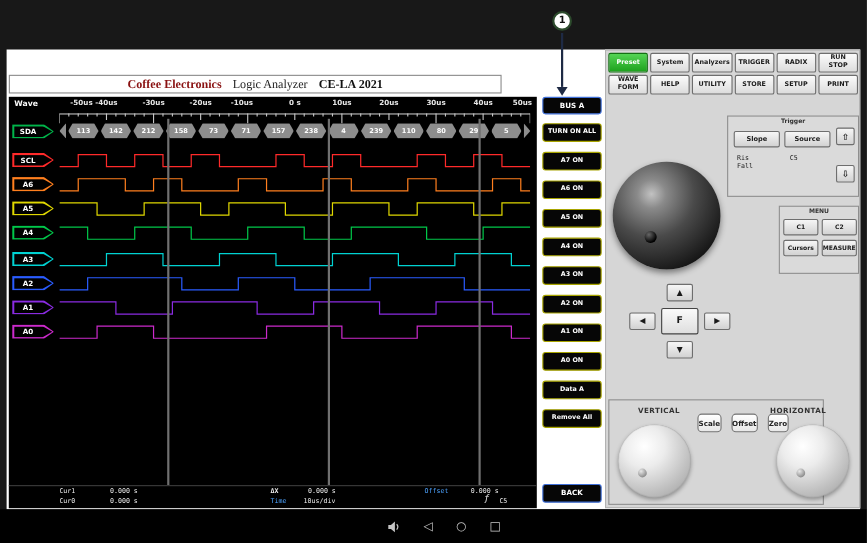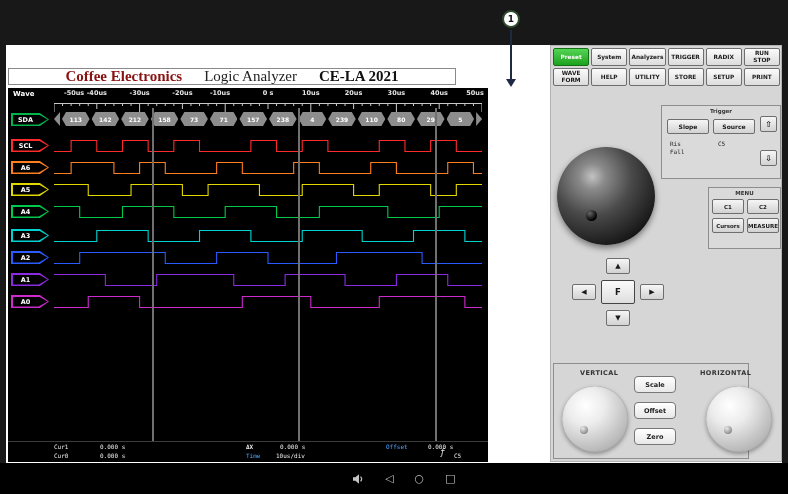--- a/index.html
+++ b/index.html
@@ -1,21 +1,21 @@
 <!DOCTYPE html>
 <html><head>
 <meta charset="utf-8">
 <style>
 *{margin:0;padding:0;box-sizing:border-box}
 body{width:788px;height:494px;background:#181818}
 .screen{position:relative;width:788px;height:494px;background:#181818;overflow:hidden;font-family:"DejaVu Sans","Liberation Sans",sans-serif}
 .content{position:absolute;left:6px;top:45px;width:776px;height:418px;background:#fff}
 .tabs{position:absolute;left:8px;top:2px;display:flex;gap:16px}
 .tab-btn{width:54px;height:15px;background:linear-gradient(#9a9a9a,#555 60%,#444);border:1px solid #222;border-radius:2px;color:#fff;font-size:7px;font-weight:bold;display:flex;align-items:center;justify-content:center;letter-spacing:.5px}
-.titlebar{position:absolute;left:2px;top:23px;width:448px;height:17px;border:1px solid #8a8a8a;background:#fff;display:flex;align-items:center;justify-content:center;gap:22px;font-family:"Liberation Serif","DejaVu Serif",serif;font-size:15px}
+.titlebar{position:absolute;left:2px;top:23px;width:448px;height:17px;border:1px solid #8a8a8a;background:#fff;display:flex;align-items:center;justify-content:center;gap:10px;font-family:"Liberation Serif","DejaVu Serif",serif;font-size:11px}
 .brand{color:#8a1212;font-weight:bold}
 .app{color:#222}
 .model{color:#111;font-weight:bold}
 .wave-region{position:absolute;left:2px;top:43px;width:480px;height:374px;background:#000}
 .wave-corner{position:absolute;left:5px;top:2px;color:#fff;font-size:7px;font-weight:bold}
 .tick-label{position:absolute;top:1px;color:#e6e6e6;font-size:6.5px;font-weight:bold;white-space:nowrap}
 .ruler-holder{position:absolute;left:46px;top:10px;width:428px;height:10px}
 .bus-row{position:absolute;left:0;top:24px;width:100%;height:15px}
 .bus-segs{position:absolute;left:46px;top:0;width:428px;height:14px;display:flex;gap:2px;align-items:stretch}
 .bus-seg{flex:1;min-width:0;background:#8d8d8d;clip-path:polygon(4px 0,calc(100% - 4px) 0,100% 50%,calc(100% - 4px) 100%,4px 100%,0 50%);color:#fff;font-size:6px;font-weight:bold;display:flex;align-items:center;justify-content:center;overflow:hidden}
@@ -71,21 +71,21 @@
 .d-right{position:absolute;left:68px;top:26px;width:24px;height:16px;font-size:7px}
 .d-center{position:absolute;left:29px;top:22px;width:34px;height:24px;font-size:8.5px;border:1.5px solid #444;background:linear-gradient(#fafafa,#dedede)}
 .bottom-box{position:absolute;left:2px;top:317px;width:196px;height:96px;border:1px solid #8e8e8e;background:#d6d6d6}
 .vh-label{position:absolute;top:5px;font-size:6.5px;font-weight:bold;color:#333;letter-spacing:.4px}
 .vh-label.v{left:26px}
 .vh-label.h{left:146px}
 .small-knob{position:absolute;top:22px;width:66px;height:66px;border-radius:50%;background:radial-gradient(circle at 36% 30%,#ffffff 0%,#ececec 30%,#c2c2c2 65%,#9a9a9a 100%);box-shadow:0 2px 4px rgba(0,0,0,.35),inset 0 0 1px #777}
 .small-knob.vk{left:8px}
 .small-knob.hk{left:152px}
 .small-knob .knob-dot{left:28%;top:60%;width:8px;height:8px;background:radial-gradient(circle at 35% 30%,#e8e8e8,#8a8a8a 75%)}
-.vh-btns{position:absolute;left:80px;top:12px;width:42px;display:flex;flex-direction:column;gap:9px}
+.vh-btns{position:absolute;left:80px;top:12px;width:42px;display:flex;flex-direction:row;gap:9px}
 .pill-btn{height:17px;border:1px solid #777;border-radius:4px;background:linear-gradient(#ffffff,#e8e8e8);font-size:6.5px;font-weight:bold;color:#222;display:flex;align-items:center;justify-content:center}
 .callout-circle{position:absolute;left:502px;top:10px;width:18px;height:18px;border:2px solid #2c4a2c;border-radius:50%;background:#fff;color:#111;font-size:9px;font-weight:bold;display:flex;align-items:center;justify-content:center}
 .callout-line{position:absolute;left:510px;top:30px;width:2px;height:49px;background:#1e2a44}
 .callout-head{position:absolute;left:506px;top:79px;width:0;height:0;border-left:5px solid transparent;border-right:5px solid transparent;border-top:8px solid #1e2a44}
 .navbar{position:absolute;left:0;top:463px;width:788px;height:31px;background:#000}
 .navbar-icons{position:absolute;left:352px;top:0;height:31px;display:flex;align-items:center;gap:21px}
 .nav-icon{color:#c4c4c4;font-size:11px;line-height:1;display:flex;align-items:center}
 </style>
 </head>
 <body>
@@ -289,20 +289,37 @@
       <span class="st b pos-dxl">ΔX</span>
       <span class="st pos-dxv">0.000 s</span>
       <span class="st blue pos-timel">Time</span>
       <span class="st pos-timev">10us/div</span>
       <span class="st blue pos-offl">Offset</span>
       <span class="st pos-offv">0.000 s</span>
       <span class="st pos-trigi">ƒ</span>
       <span class="st pos-trigs">C5</span>
     </div>
 
+    <div class="bus-panel">
+      <div class="bus-title">BUS A</div>
+      <div class="bus-list">
+          <div class="bus-btn">TURN ON ALL</div>
+          <div class="bus-btn">A7 ON</div>
+          <div class="bus-btn">A6 ON</div>
+          <div class="bus-btn">A5 ON</div>
+          <div class="bus-btn">A4 ON</div>
+          <div class="bus-btn">A3 ON</div>
+          <div class="bus-btn">A2 ON</div>
+          <div class="bus-btn">A1 ON</div>
+          <div class="bus-btn">A0 ON</div>
+          <div class="bus-btn">Data A</div>
+          <div class="bus-btn">Remove All</div>
+        </div>
+      <div class="bus-btn back">BACK</div>
+    </div>
 
     <div class="panel">
       <div class="p-grid">
           <div class="p-btn active">Preset</div>
           <div class="p-btn">System</div>
           <div class="p-btn">Analyzers</div>
           <div class="p-btn">TRIGGER</div>
           <div class="p-btn">RADIX</div>
           <div class="p-btn">RUN STOP</div>
           <div class="p-btn">WAVE FORM</div>

